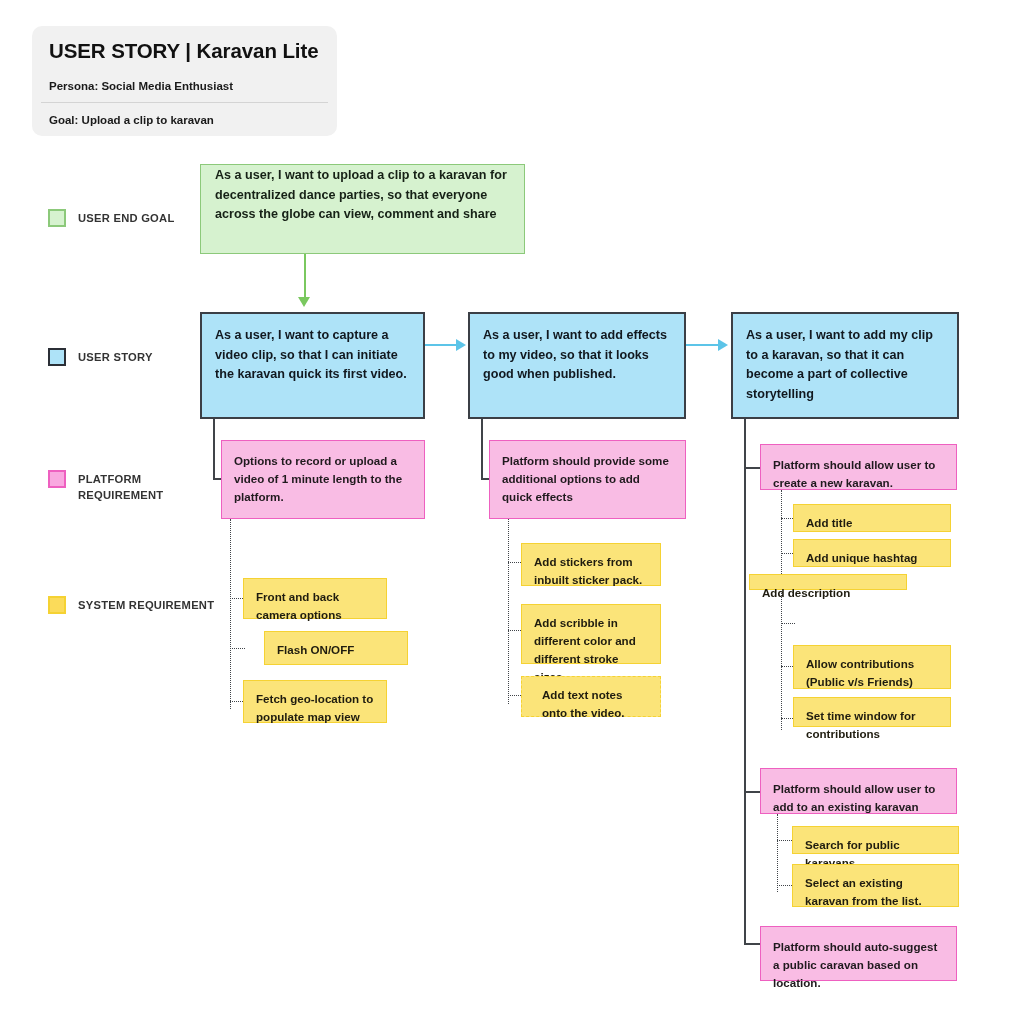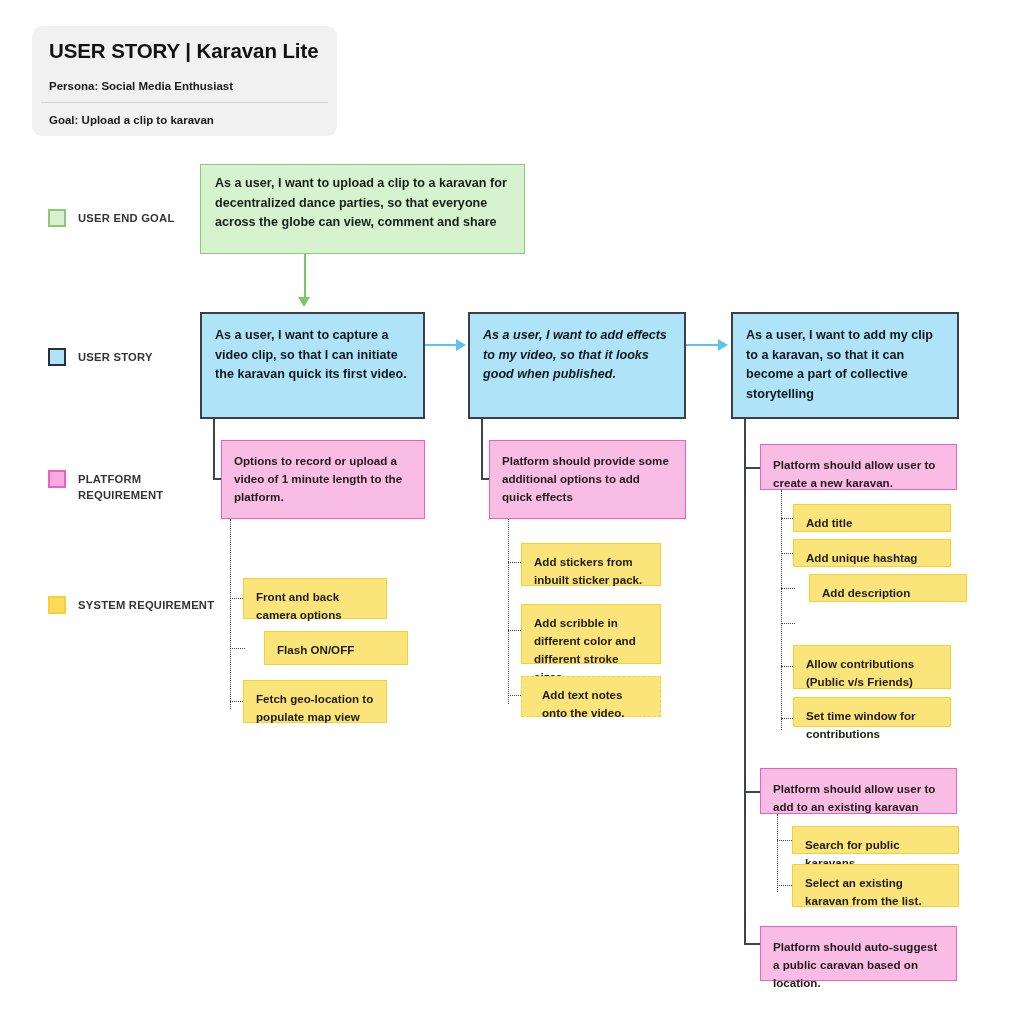--- a/index.html
+++ b/index.html
@@ -90,21 +90,21 @@
   }
 
   .node.green {
     background: #d6f2cf;
     border-color: #8cc97a;
     border-width: 1.5px;
   }
   .node.green .node-text {
     font-size: 12.6px;
     line-height: 19.5px;
-    padding: 9px 14px;
+    padding: 1px 14px;
     color: #162116;
   }
 
   .node.blue {
     background: #aee3f8;
     border-color: #3b3f46;
     border-width: 2px;
   }
   .node.blue .node-text {
     font-size: 12.6px;
@@ -216,21 +216,21 @@
 
   <div class="node green" style="left:200px; top:164px; width:325px; height:90px;">
     <span class="node-text">As a user, I want to upload a clip to a karavan for decentralized dance parties, so that everyone across the globe can view, comment and share</span>
   </div>
   <div class="arrow-down-line" style="left:304px; top:254px; height:45px;"></div>
   <div class="arrow-down-head" style="left:298px; top:297px;"></div>
 
   <div class="node blue" style="left:200px; top:312px; width:225px; height:107px;">
     <span class="node-text">As a user, I want to capture a video clip, so that I can initiate the karavan quick its first video.</span>
   </div>
-  <div class="node blue" style="left:468px; top:312px; width:218px; height:107px;font-style:italic;">
+  <div class="node blue" style="left:468px; top:312px; width:218px; height:107px;">
     <span class="node-text">As a user, I want to add effects to my video, so that it looks good when published.</span>
   </div>
   <div class="node blue" style="left:731px; top:312px; width:228px; height:107px;">
     <span class="node-text">As a user, I want to add my clip to a karavan, so that it can become a part of collective storytelling</span>
   </div>
 
   <div class="arrow-right-line" style="left:425px; top:344px; width:32px;"></div>
   <div class="arrow-right-head" style="left:456px; top:338.5px;"></div>
   <div class="arrow-right-line" style="left:686px; top:344px; width:33px;"></div>
   <div class="arrow-right-head" style="left:718px; top:338.5px;"></div>
@@ -295,21 +295,21 @@
   <div class="conn-dot h" style="left:781px; top:623px; width:14px;"></div>
   <div class="conn-dot h" style="left:781px; top:666px; width:14px;"></div>
   <div class="conn-dot h" style="left:781px; top:718px; width:14px;"></div>
 
   <div class="node yellow" style="left:793px; top:504px; width:158px; height:28px;">
     <span class="node-text">Add title</span>
   </div>
   <div class="node yellow" style="left:793px; top:539px; width:158px; height:28px;">
     <span class="node-text">Add unique hashtag</span>
   </div>
-  <div class="node yellow" style="left:809px; top:574px; width:158px; height:28px;">
+  <div class="node yellow" style="left:749px; top:574px; width:158px; height:16px;">
     <span class="node-text">Add description</span>
   </div>
   <div class="node yellow" style="left:793px; top:645px; width:158px; height:44px;">
     <span class="node-text">Allow contributions (Public v/s Friends)</span>
   </div>
   <div class="node yellow" style="left:793px; top:697px; width:158px; height:30px;">
     <span class="node-text">Set time window for contributions</span>
   </div>
 
   <div class="node pink" style="left:760px; top:768px; width:197px; height:46px;">

